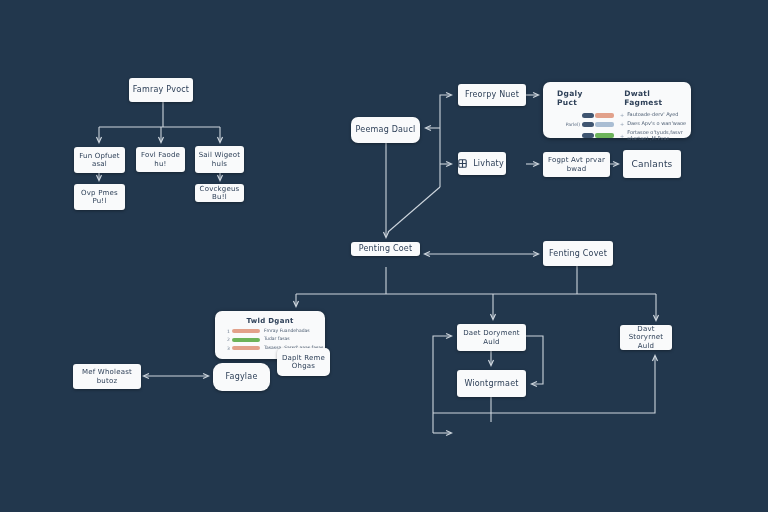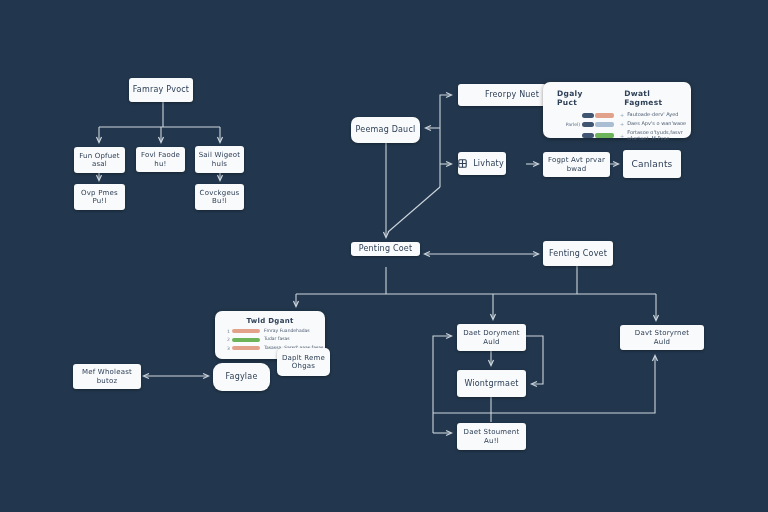--- a/index.html
+++ b/index.html
@@ -105,29 +105,29 @@
 hu!</span>
     </div>
   <div class="node" style="left:195px;top:146px;width:49px;height:27px;font-size:7px;">
       <span class="lbl">Sail Wigeot
 huls</span>
     </div>
   <div class="node" style="left:74px;top:184px;width:51px;height:26px;font-size:7px;">
       <span class="lbl">Ovp Pmes
 Pu!l</span>
     </div>
-  <div class="node" style="left:195px;top:184px;width:49px;height:26px;font-size:7px;">
+  <div class="node" style="left:195px;top:184px;width:49px;height:18px;font-size:7px;">
       <span class="lbl">Covckgeus
 Bu!l</span>
     </div>
 
   <div class="node" style="left:351px;top:117px;width:69px;height:26px;border-radius:7px;">
       <span class="lbl">Peemag Daucl</span>
     </div>
-  <div class="node" style="left:458px;top:84px;width:68px;height:22px;padding-left:20px;">
+  <div class="node" style="left:458px;top:84px;width:68px;height:22px;">
       <span class="lbl">Freorpy Nuet</span>
     </div>
   <div class="node" style="left:458px;top:152px;width:48px;height:23px;">
     <span class="b3-inner">
       <svg class="icon-grid" width="9" height="9" viewBox="0 0 9 9">
         <rect x="0.8" y="0.8" width="7.4" height="7.4" rx="1" fill="none" stroke="#2e4058" stroke-width="1.1"></rect>
         <path d="M4.5,0.8 V8.2 M0.8,4.5 H8.2" stroke="#2e4058" stroke-width="1.1"></path>
       </svg>
       <span class="lbl">Livhaty</span>
     </span>
@@ -195,25 +195,21 @@
     </div>
   </div>
 
   <div class="node" style="left:457px;top:324px;width:69px;height:27px;font-size:7px;">
       <span class="lbl">Daet Doryment
 Auld</span>
     </div>
   <div class="node" style="left:457px;top:370px;width:69px;height:27px;">
       <span class="lbl">Wiontgrmaet</span>
     </div>
-  <div class="node" style="left:457px;top:423px;width:69px;height:27px;font-size:7px;">
-      <span class="lbl">Daet Stoument
-Au!l</span>
-    </div>
-  <div class="node" style="left:620px;top:325px;width:84px;height:25px;font-size:7px;">
+  <div class="node" style="left:620px;top:325px;width:52px;height:25px;font-size:7px;">
       <span class="lbl">Davt Storyrnet
 Auld</span>
     </div>
 
   <div class="node" style="left:73px;top:364px;width:68px;height:25px;font-size:7px;">
       <span class="lbl">Mef Wholeast
 butoz</span>
     </div>
   <div class="node rounded" style="left:213px;top:363px;width:57px;height:28px;">
       <span class="lbl">Fagylae</span>

